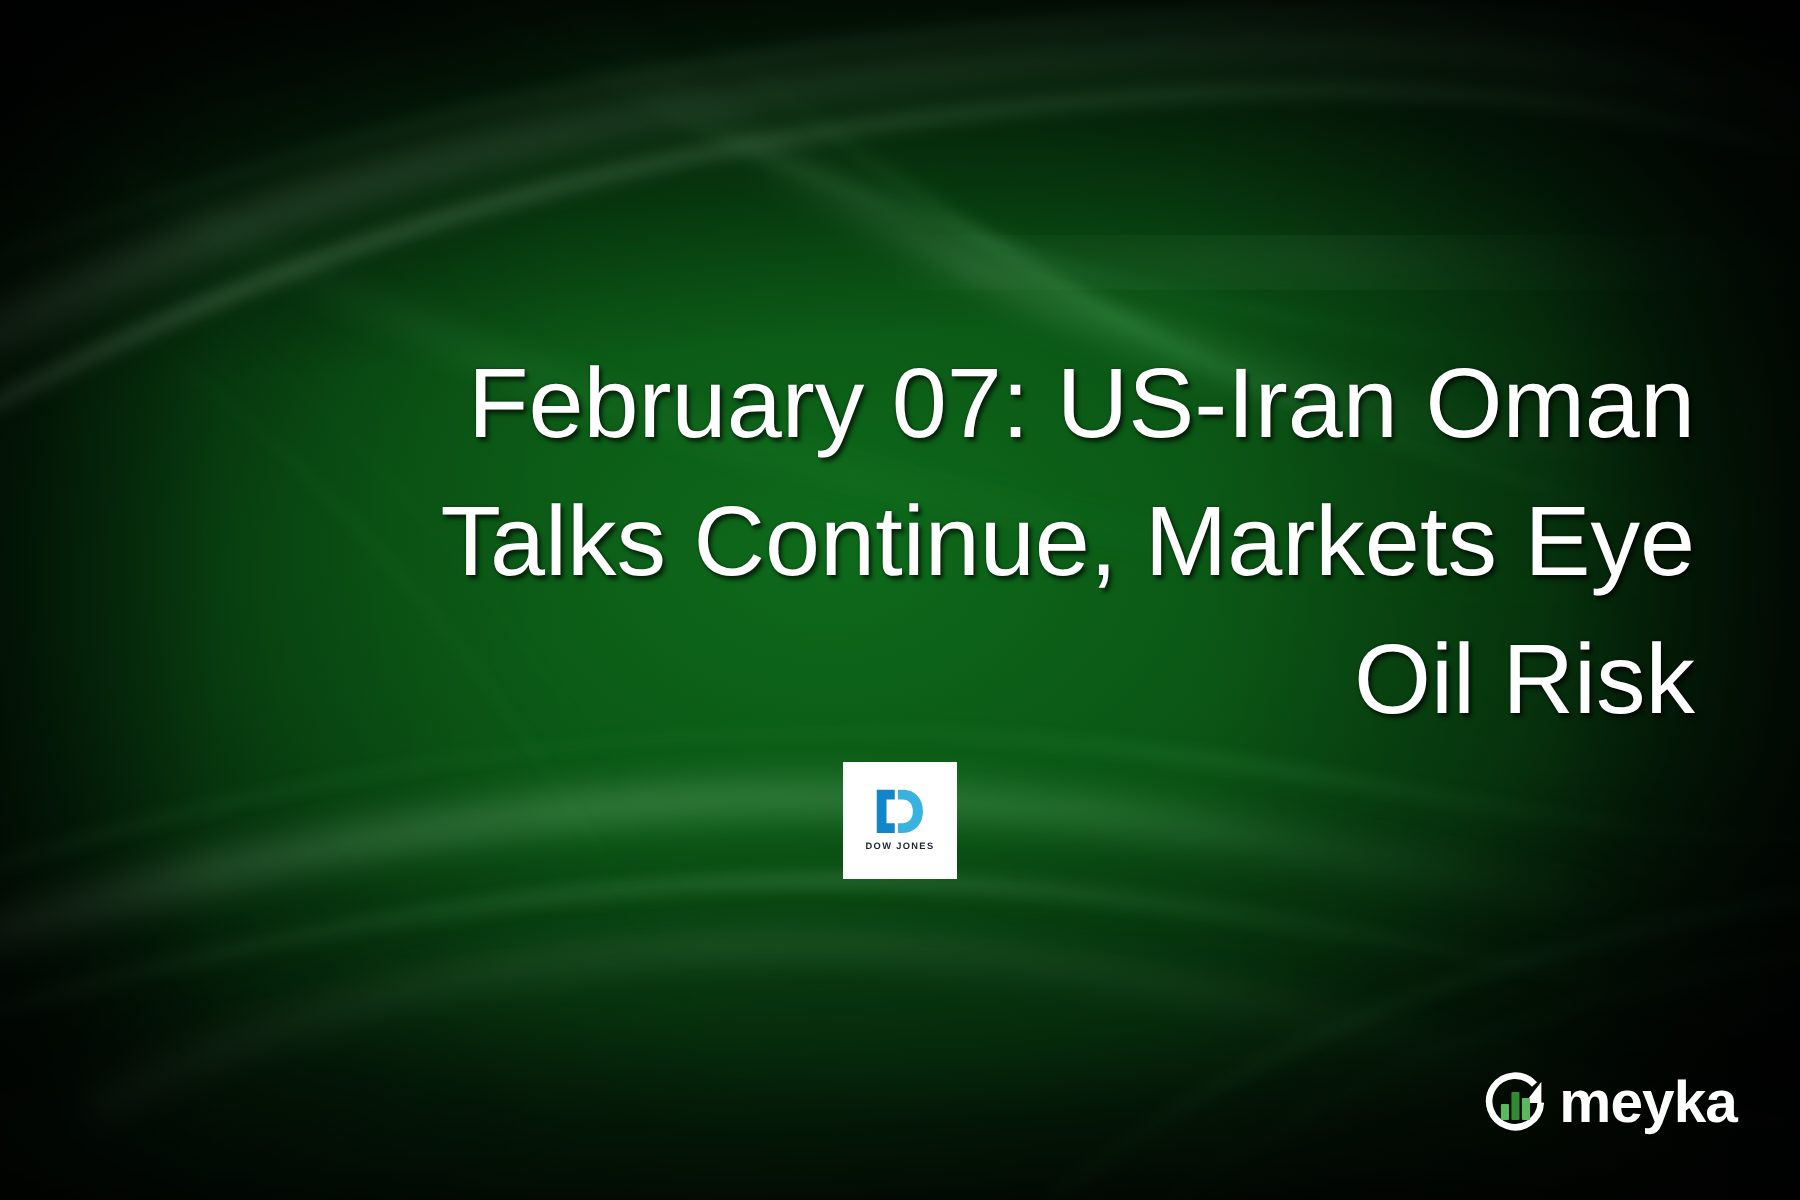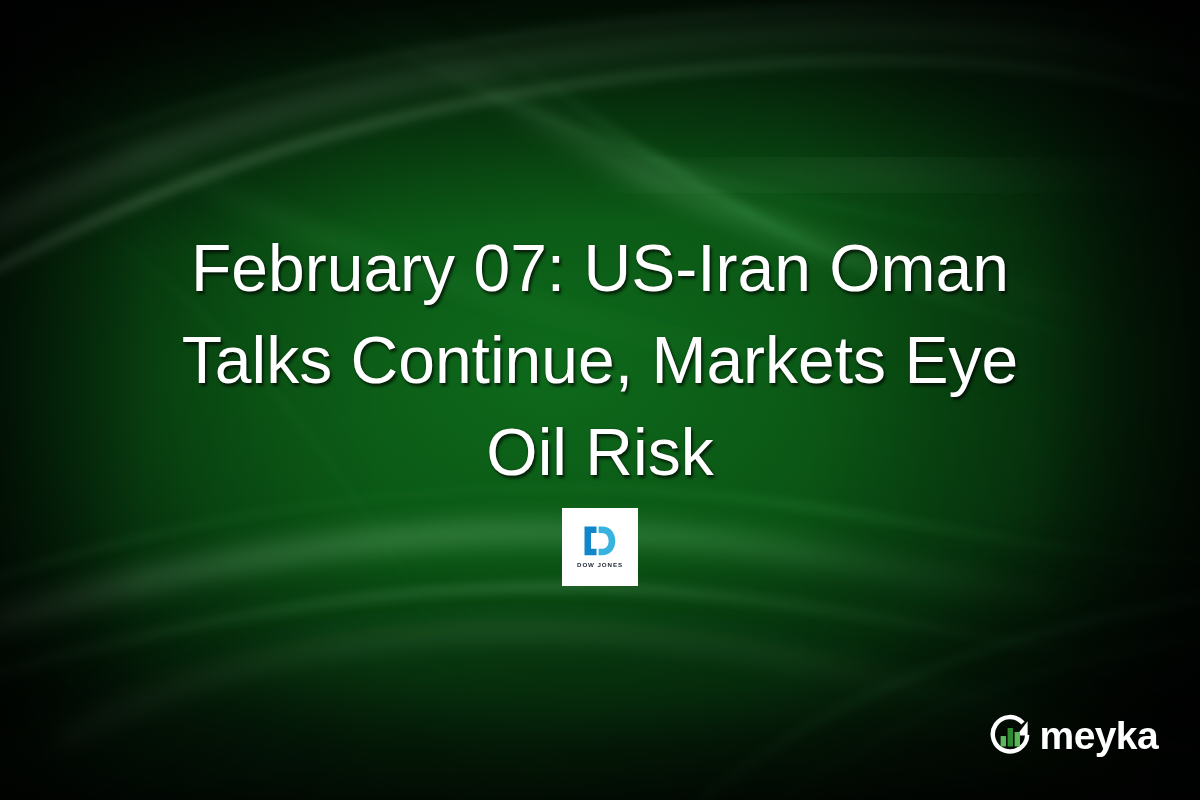--- a/index.html
+++ b/index.html
@@ -51,21 +51,21 @@
     inset: 0;
   }
   .waves svg { display: block; width: 1200px; height: 800px; }
 
   
   .headline {
     position: absolute;
     left: 0;
     right: 0;
     top: 178px;
-    text-align: center;
+    text-align: right;
     color: #ffffff;
     font-size: 66px;
     line-height: 92px;
     font-weight: 400;
     letter-spacing: 0px;
     text-shadow: 2px 3px 3px rgba(0,0,0,0.62), 0 0 2px rgba(0,0,0,0.35);
     padding: 0 70px;
     box-sizing: border-box;
     white-space: pre-line;
   }

